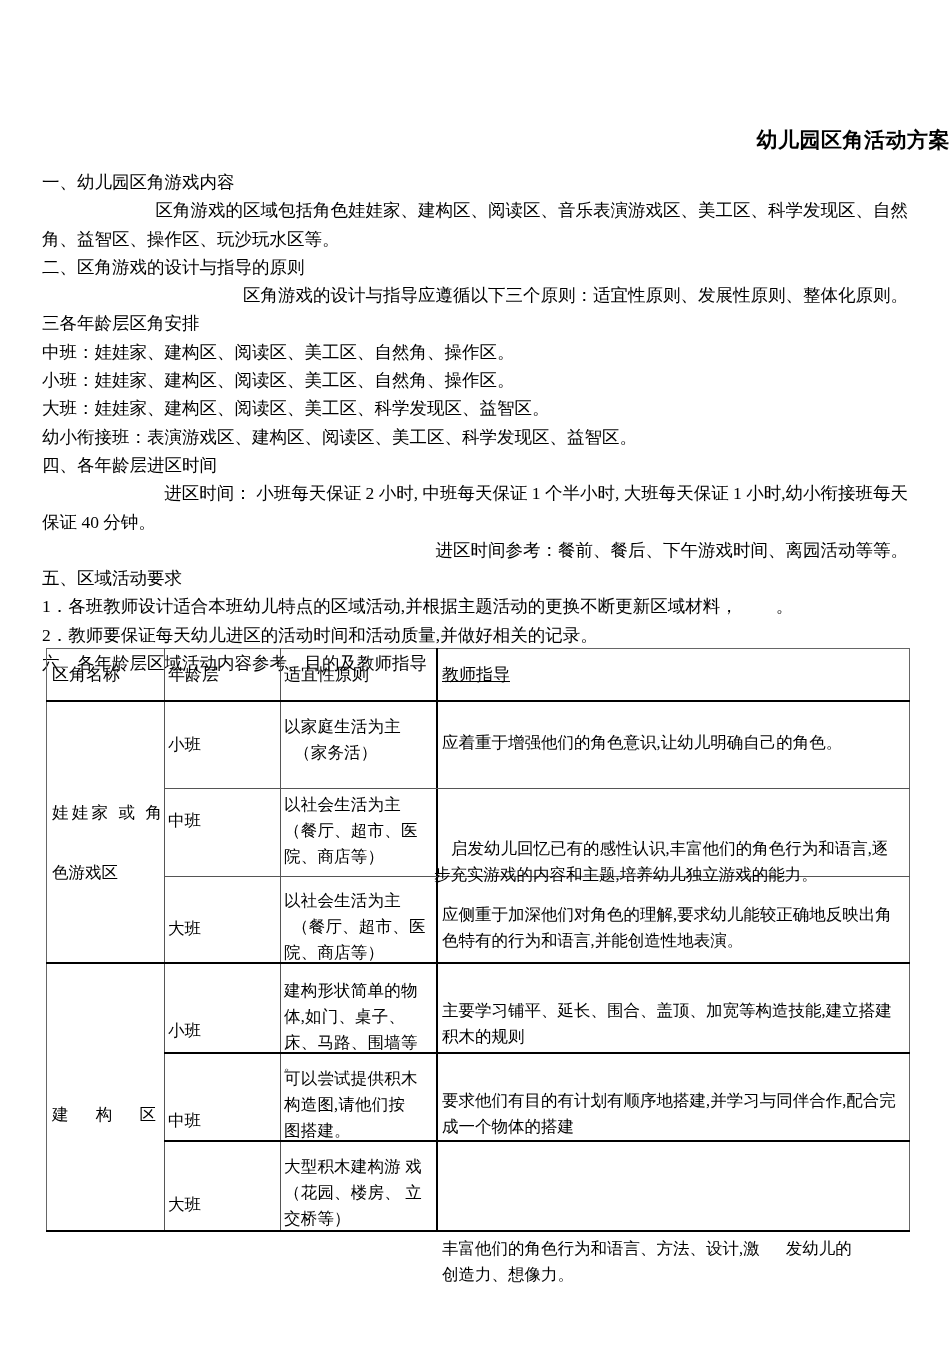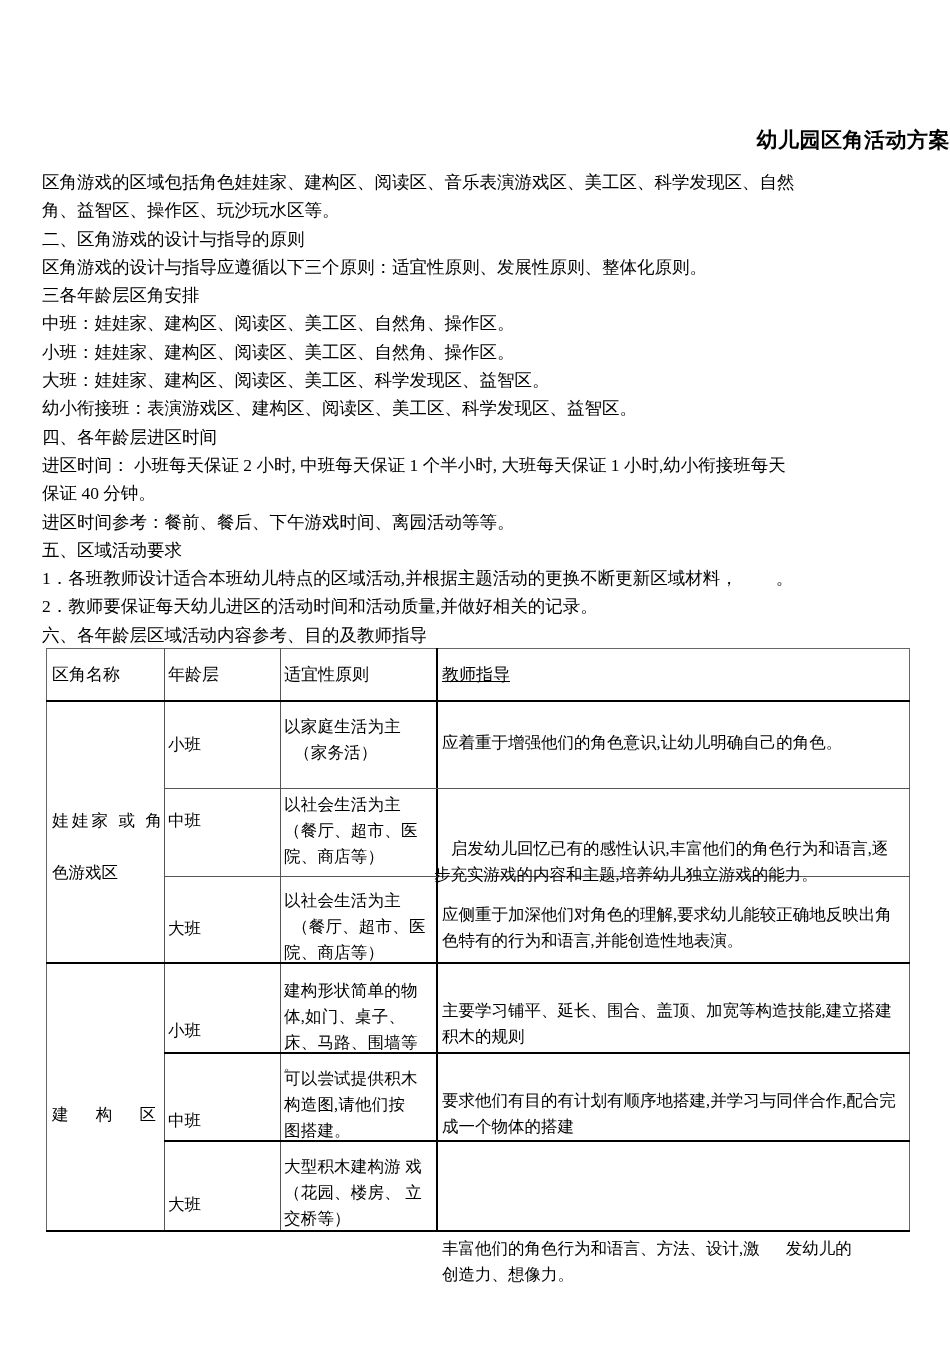--- a/index.html
+++ b/index.html
@@ -46,21 +46,21 @@
     width: 866px;
     font-size: 17.5px;
     line-height: 28.3px;
   }
   .body-text p {
     margin: 0;
     padding: 0;
     white-space: nowrap;
   }
   .ind1 { text-indent: 0; }
-  .ind2 { padding-left: 34px; }
+  .ind2 { padding-left: 34px; text-align: right; }
   .ind3 { padding-left: 22px; }
   .sp-gap { display: inline-block; width: 38px; }
 
   
   .tbl {
     position: absolute;
     left: 46px;
     top: 648px;
     width: 864px;
     height: 584px;
@@ -119,20 +119,21 @@
   .tail-text p { margin: 0; }
 </style>
 </head>
 <body>
 
 <div class="page">
 
   <div class="doc-title">幼儿园区角活动方案</div>
 
   <div class="body-text">
+    <p class="ind1">一、幼儿园区角游戏内容</p>
     <p class="ind2">区角游戏的区域包括角色娃娃家、建构区、阅读区、音乐表演游戏区、美工区、科学发现区、自然</p>
     <p class="ind1">角、益智区、操作区、玩沙玩水区等。</p>
     <p class="ind1">二、区角游戏的设计与指导的原则</p>
     <p class="ind2">区角游戏的设计与指导应遵循以下三个原则：适宜性原则、发展性原则、整体化原则。</p>
     <p class="ind1">三各年龄层区角安排</p>
     <p class="ind3">中班：娃娃家、建构区、阅读区、美工区、自然角、操作区。</p>
     <p class="ind3">小班：娃娃家、建构区、阅读区、美工区、自然角、操作区。</p>
     <p class="ind3">大班：娃娃家、建构区、阅读区、美工区、科学发现区、益智区。</p>
     <p class="ind3">幼小衔接班：表演游戏区、建构区、阅读区、美工区、科学发现区、益智区。</p>
     <p class="ind1">四、各年龄层进区时间</p>
@@ -158,21 +159,21 @@
     <div class="hline thick" style="left:0; top:314px; width:864px;"></div>
     <div class="hline thick" style="left:118px; top:404px; width:746px;"></div>
     <div class="hline thick" style="left:118px; top:492px; width:746px;"></div>
     <div class="hline thick" style="left:0; top:582px; width:864px;"></div>
 
     <div class="cell hdr col1" style="top:14px;">区角名称</div>
     <div class="cell hdr col2" style="top:14px;">年龄层</div>
     <div class="cell hdr col3" style="top:14px;">适宜性原则</div>
     <div class="cell hdr col4" style="top:14px;text-decoration:underline;">教师指导</div>
 
-    <div class="cell col1 justify-ch" style="top:160px; width:110px;">娃娃家 或 角</div>
+    <div class="cell col1 justify-ch" style="top:152px; width:110px;">娃娃家 或 角</div>
     <div class="cell col1" style="top:212px;">色游戏区</div>
 
     <div class="cell col2" style="top:84px;">小班</div>
     <div class="cell col3" style="top:66px;">
       <div class="c3text">以家庭生活为主</div>
       <div class="c3text" style="padding-left:10px;">（家务活）</div>
     </div>
     <div class="cell col4" style="top:82px; width:460px;">应着重于增强他们的角色意识,让幼儿明确自己的角色。</div>
 
     <div class="cell col2" style="top:160px;">中班</div>

